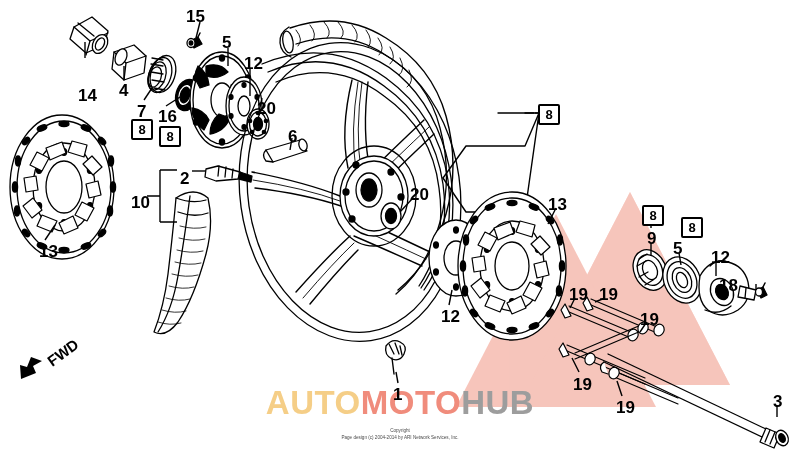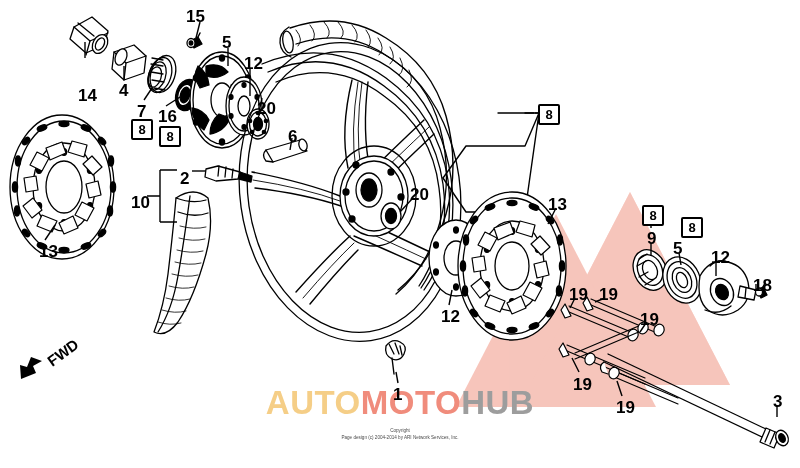--- a/index.html
+++ b/index.html
@@ -451,21 +451,21 @@
       <div class="lbl n" style="left: 288px; top: 128px;">6</div>
       <div class="lbl n" style="left: 180px; top: 170px;">2</div>
       <div class="lbl n" style="left: 131px; top: 194px;">10</div>
       <div class="lbl n" style="left: 39px; top: 243px;">13</div>
       <div class="lbl n" style="left: 410px; top: 186px;">20</div>
       <div class="lbl n" style="left: 441px; top: 308px;">12</div>
       <div class="lbl n" style="left: 548px; top: 196px;">13</div>
       <div class="lbl n" style="left: 647px; top: 230px;">9</div>
       <div class="lbl n" style="left: 673px; top: 240px;">5</div>
       <div class="lbl n" style="left: 711px; top: 249px;">12</div>
-      <div class="lbl n" style="left: 753px; top: 277px;">18</div>
+      <div class="lbl n" style="left: 719px; top: 277px;">18</div>
       <div class="lbl n" style="left: 569px; top: 286px;">19</div>
       <div class="lbl n" style="left: 599px; top: 286px;">19</div>
       <div class="lbl n" style="left: 640px; top: 311px;">19</div>
       <div class="lbl n" style="left: 573px; top: 376px;">19</div>
       <div class="lbl n" style="left: 616px; top: 399px;">19</div>
       <div class="lbl n" style="left: 393px; top: 386px;">1</div>
       <div class="lbl n" style="left: 773px; top: 393px;">3</div>
       <div class="boxlbl" style="left: 131px; top: 119px;">8</div>
       <div class="boxlbl" style="left: 159px; top: 126px;">8</div>
       <div class="boxlbl" style="left: 538px; top: 104px;">8</div>

